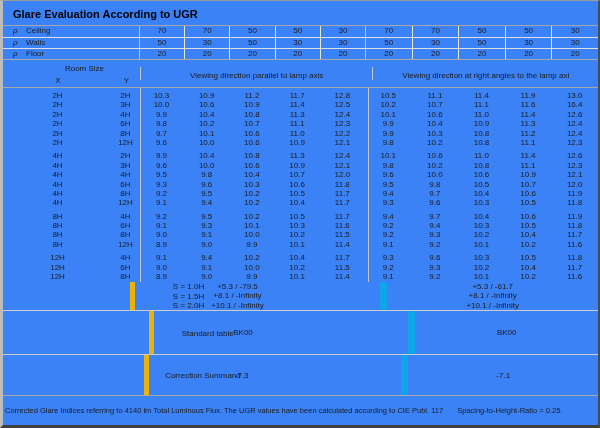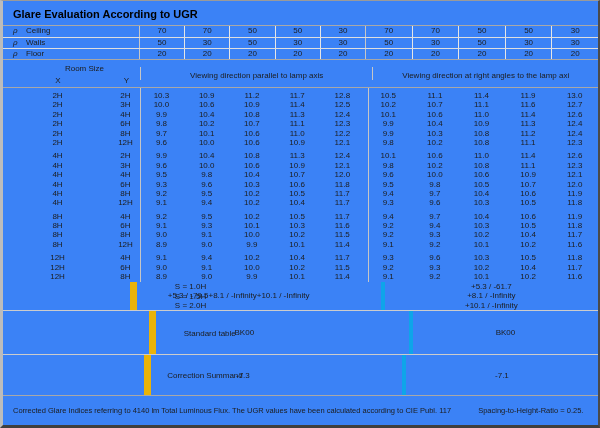--- a/index.html
+++ b/index.html
@@ -39,31 +39,31 @@
   .data-row.gap { margin-top: 4px; }
   .cell-x { width: 110px; text-align: center; }
   .cell-y { width: 27px; text-align: center; }
   .cell-l { width: 45.6px; text-align: center; }
   .cell-r { width: 47px; text-align: center; }
   
   .variation { height: 15px; border-top: 1px solid #a8a8a8; border-bottom: 1px solid #cccccc;
     font-size: 7.5px; line-height: 14px; padding-left: 8px; color:#222; }
   .brow { display: flex; border-bottom: 1px solid #cccccc; font-size: 8px; }
   .ba { width: 137px; }
-  .bb { width: 228px; border-left: 7px solid #eab308; position: relative;
-        display: flex; flex-direction: row; align-items: center; justify-content: center; }
-  .bc { width: 235px; border-left: 4px solid #0ea5e9;
+  .bb { width: 228px; border-left: 5px solid #eab308; position: relative;
+        display: flex; flex-direction: column; align-items: center; justify-content: center; }
+  .bc { width: 235px; border-left: 7px solid #0ea5e9;
         display: flex; flex-direction: column; align-items: center; justify-content: center; margin-left: 40px; }
   .blabel { position: absolute; left: 8px; width: 92px; text-align: center;
         top: 50%; transform: translateY(-50%); }
   .s-row { height: 29px; line-height: 9.5px; }
   .st-row { height: 44px; gap: 36px; }
   .co-row { height: 41px; border-bottom: 1px solid #a8a8a8; gap: 27px; }
   .footer { flex: 1; display: flex; align-items: center; padding-left: 2px;
-        font-size: 7.5px; gap: 27px; white-space: nowrap; margin-left: 8px; }
+        font-size: 7.5px; gap: 14px; white-space: nowrap; }
 </style>
 </head>
 <body>
 
 <div class="window">
 
   <div class="title-bar">Glare Evaluation According to UGR</div>
 
   <div class="rho-region">
       <div class="rho-row">
@@ -142,21 +142,21 @@
           <div class="cell-y">3H</div>
           <div class="cell-l">10.0</div>
           <div class="cell-l">10.6</div>
           <div class="cell-l">10.9</div>
           <div class="cell-l">11.4</div>
           <div class="cell-l">12.5</div>
           <div class="cell-r">10.2</div>
           <div class="cell-r">10.7</div>
           <div class="cell-r">11.1</div>
           <div class="cell-r">11.6</div>
-          <div class="cell-r">12.7</div>
+          <div class="cell-r">16.4</div>
         </div>
         <div class="data-row">
           <div class="cell-x">2H</div>
           <div class="cell-y">4H</div>
           <div class="cell-l">9.9</div>
           <div class="cell-l">10.4</div>
           <div class="cell-l">10.8</div>
           <div class="cell-l">11.3</div>
           <div class="cell-l">12.4</div>
           <div class="cell-r">10.1</div>

